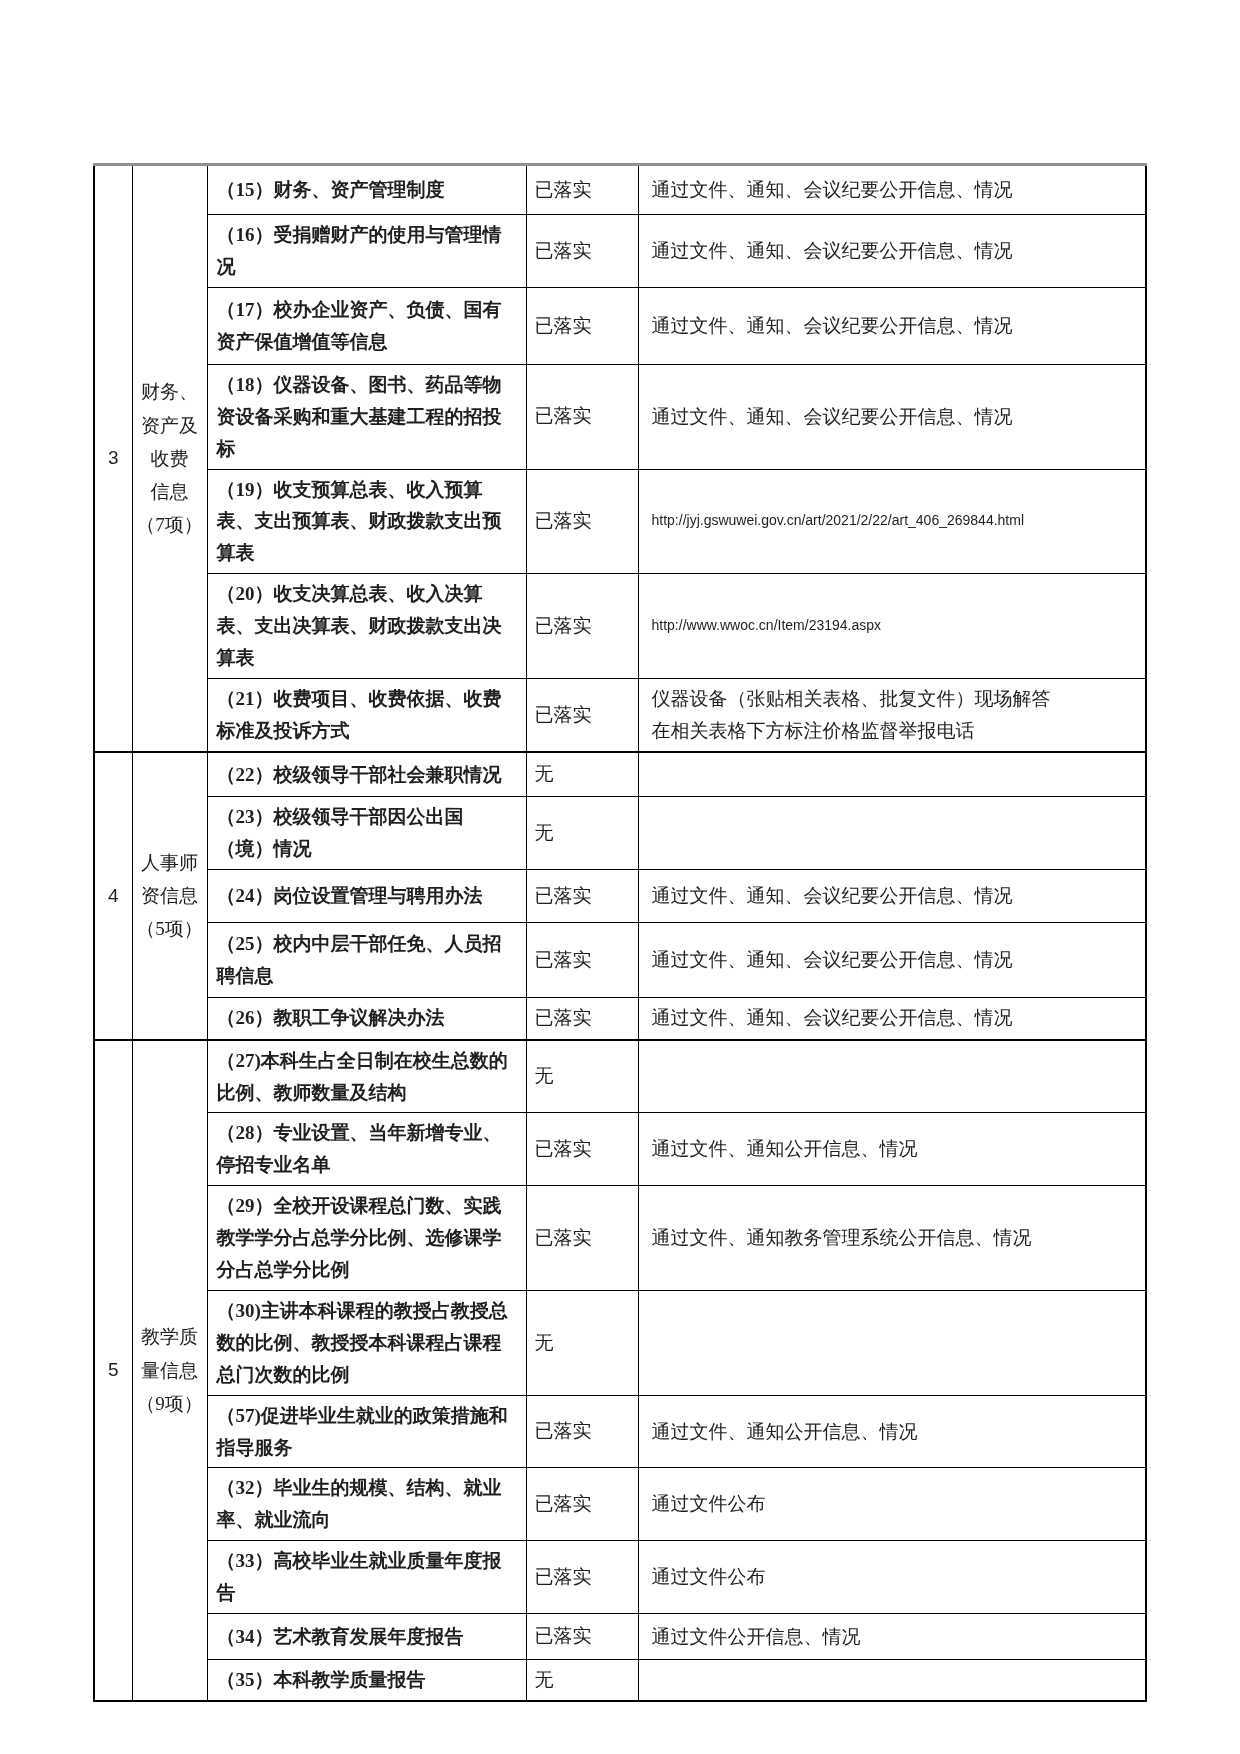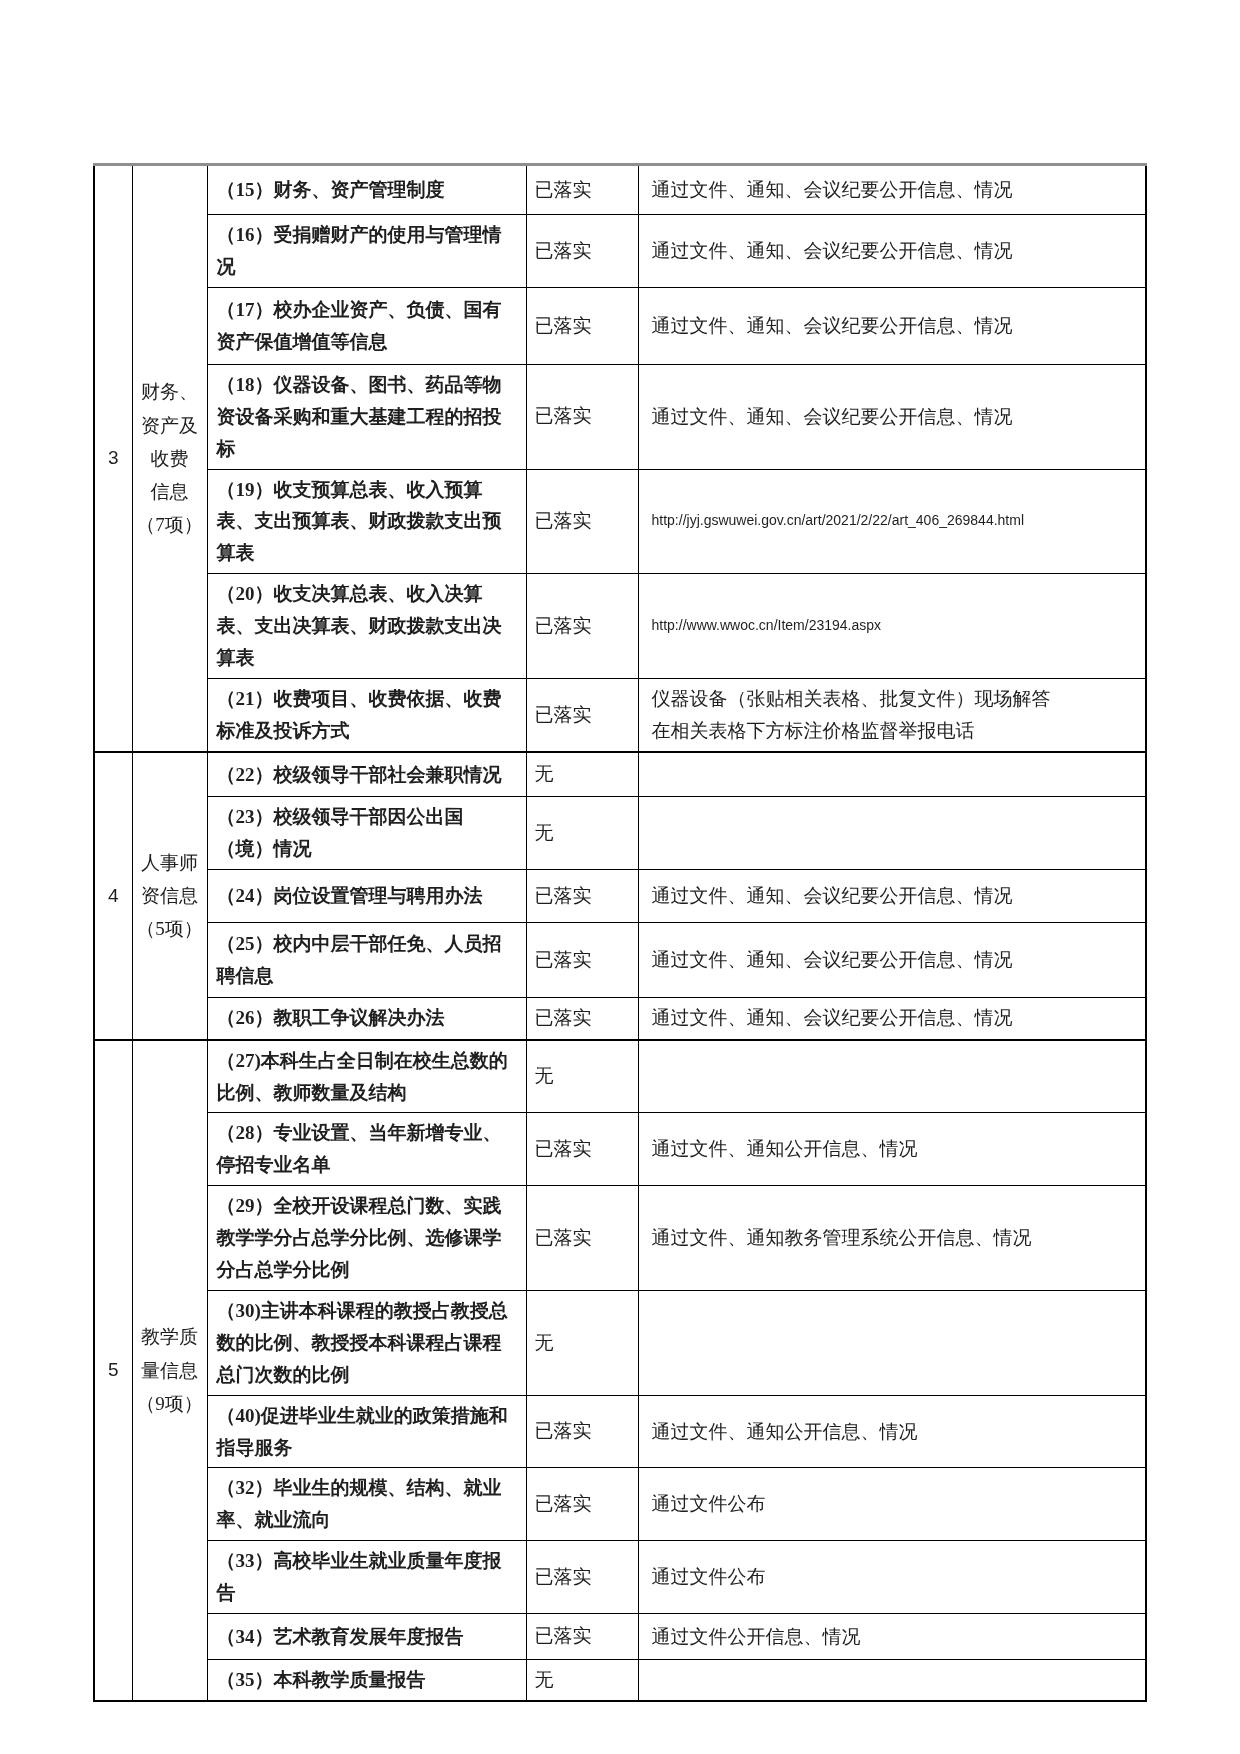--- a/index.html
+++ b/index.html
@@ -168,21 +168,21 @@
       <td class="item">（29）全校开设课程总门数、实践教学学分占总学分比例、选修课学分占总学分比例</td>
       <td class="status">已落实</td>
       <td class="method">通过文件、通知教务管理系统公开信息、情况</td>
     </tr>
     <tr style="height:100px">
       <td class="item">（30)主讲本科课程的教授占教授总数的比例、教授授本科课程占课程总门次数的比例</td>
       <td class="status">无</td>
       <td class="method"></td>
     </tr>
     <tr style="height:67px">
-      <td class="item">（40)促进毕业生就业的政策措施和指导服务</td>
+      <td class="item">（57)促进毕业生就业的政策措施和指导服务</td>
       <td class="status">已落实</td>
       <td class="method">通过文件、通知公开信息、情况</td>
     </tr>
     <tr style="height:66px">
       <td class="item">（32）毕业生的规模、结构、就业率、就业流向</td>
       <td class="status">已落实</td>
       <td class="method">通过文件公布</td>
     </tr>
     <tr style="height:54px">
       <td class="item">（33）高校毕业生就业质量年度报告</td>

